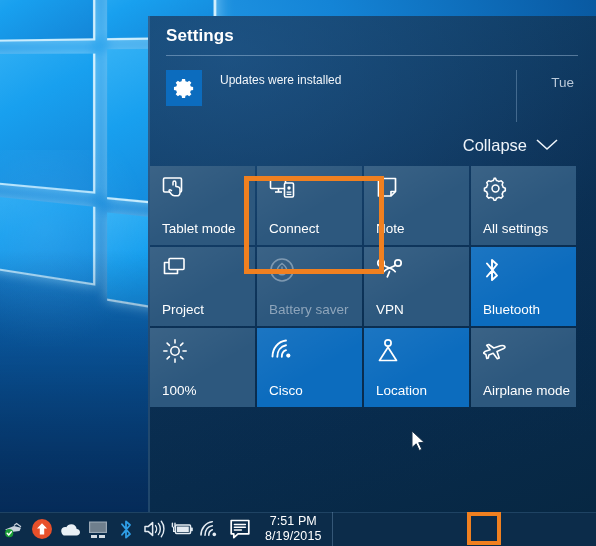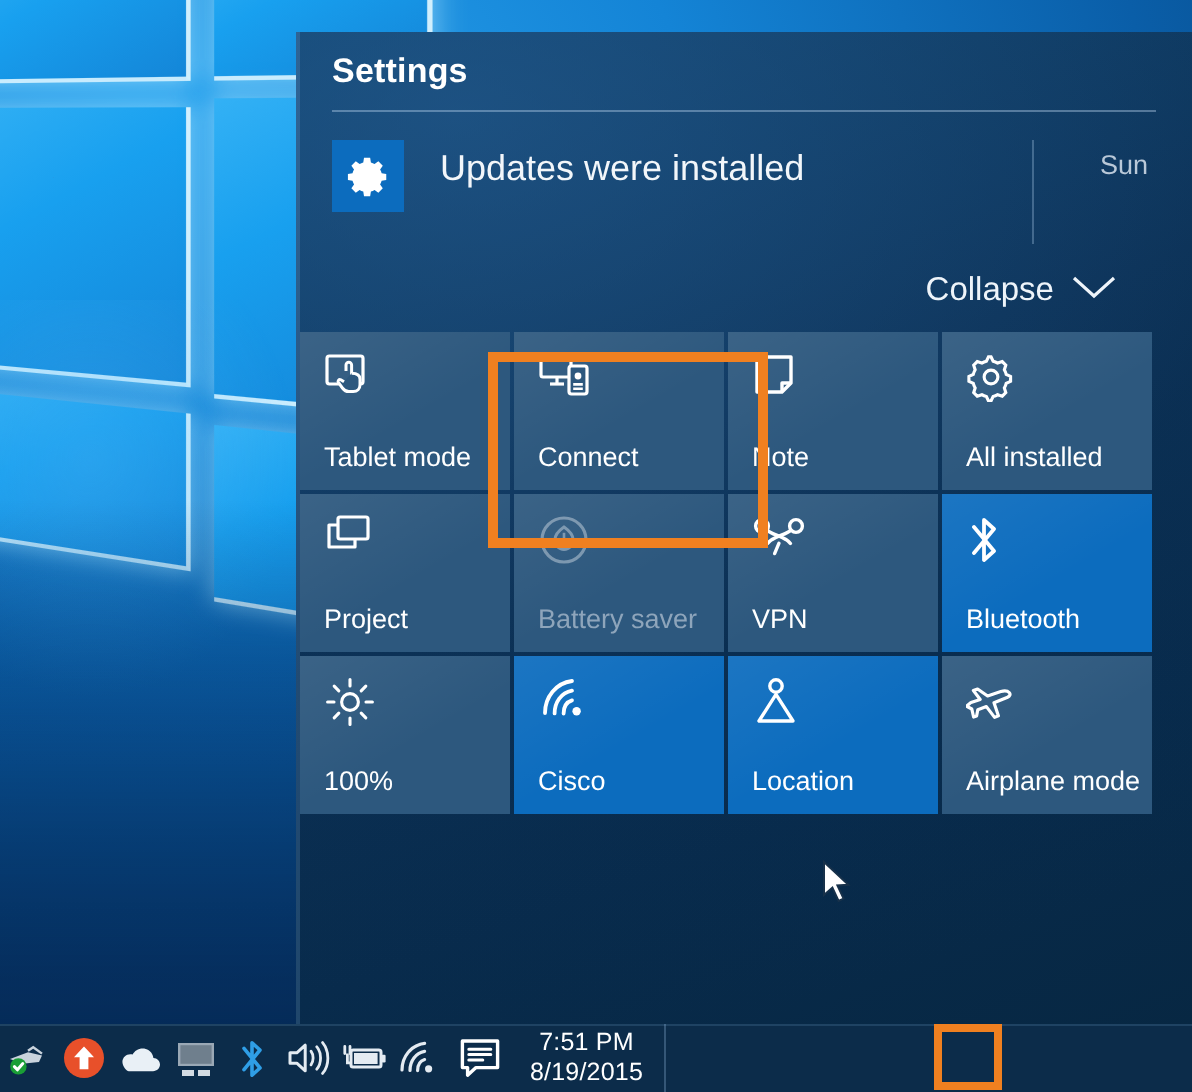--- a/index.html
+++ b/index.html
@@ -93,21 +93,21 @@
   #notif-app-icon {
     width:36px; height:36px;
     background:#0c6cbe;
     display:flex; align-items:center; justify-content:center;
     flex:0 0 auto;
   }
   #notif-app-icon svg { width:23px; height:23px; display:block; }
   #notif-text {
     flex:1 1 auto;
     padding-left:18px;
-    font-size:18px;
+    font-size:12px;
     line-height:1.15;
     color:#f2f6fa;
     padding-top:4px;
   }
   #notif-divider {
     position:absolute;
     right:61px; top:0;
     width:1px; height:52px;
     background:rgba(165,195,225,.34);
   }
@@ -262,21 +262,21 @@
 
       <div id="notification-row">
         <div id="notif-app-icon">
           <svg viewBox="0 0 24 24" fill="#ffffff" aria-hidden="true">
             <path d="M12 8.2a3.8 3.8 0 1 0 0 7.6 3.8 3.8 0 0 0 0-7.6zm0 5.8a2 2 0 1 1 0-4 2 2 0 0 1 0 4z"></path>
             <path d="M21 13.6v-3.2l-2.4-.4a6.9 6.9 0 0 0-.8-1.9l1.4-2-2.3-2.3-2 1.4a6.9 6.9 0 0 0-1.9-.8L12.6 2h-3.2l-.4 2.4a6.9 6.9 0 0 0-1.9.8l-2-1.4L2.8 6.1l1.4 2a6.9 6.9 0 0 0-.8 1.9L1 10.4v3.2l2.4.4c.17.67.45 1.3.8 1.9l-1.4 2 2.3 2.3 2-1.4c.6.35 1.23.63 1.9.8l.4 2.4h3.2l.4-2.4c.67-.17 1.3-.45 1.9-.8l2 1.4 2.3-2.3-1.4-2c.35-.6.63-1.23.8-1.9l2.4-.4z"></path>
           </svg>
         </div>
         <div id="notif-text">Updates were installed</div>
         <div id="notif-divider"></div>
-        <div id="notif-time">Sun</div>
+        <div id="notif-time">Tue</div>
       </div>
 
       <div id="collapse-row">
         <span id="collapse-label">Collapse</span>
         <span id="collapse-chevron">
           <svg width="22" height="13" viewBox="0 0 22 13">
             <polyline points="1,2 11,11 21,2" fill="none" stroke="#eef4fa" stroke-width="1.6"></polyline>
           </svg>
         </span>
       </div>
@@ -326,21 +326,21 @@
       <div class="tile">
         <div class="tile-sheen"></div>
         <span class="tile-icon">
           <svg width="25" height="25" viewBox="0 0 24 24">
             <g fill="none" stroke="#fff" stroke-width="1.5">
               <circle cx="12" cy="12" r="3.3"></circle>
               <path d="M12 2.3l1 2.1a7.8 7.8 0 0 1 2.2.9l2.2-.7 1.7 1.7-.7 2.2c.4.68.7 1.42.9 2.2l2.1 1v2.4l-2.1 1a7.8 7.8 0 0 1-.9 2.2l.7 2.2-1.7 1.7-2.2-.7a7.8 7.8 0 0 1-2.2.9l-1 2.1H10.8l-1-2.1a7.8 7.8 0 0 1-2.2-.9l-2.2.7-1.7-1.7.7-2.2a7.8 7.8 0 0 1-.9-2.2l-2.1-1v-2.4l2.1-1c.2-.78.5-1.52.9-2.2l-.7-2.2 1.7-1.7 2.2.7a7.8 7.8 0 0 1 2.2-.9l1-2.1z"></path>
             </g>
           </svg>
         </span>
-        <span class="tile-label">All installed</span>
+        <span class="tile-label">All settings</span>
       </div>
 
       <div class="tile">
         <div class="tile-sheen"></div>
         <span class="tile-icon">
           <svg width="26" height="22" viewBox="0 0 26 22">
             <rect x="7" y="1.5" width="15" height="11" rx="1" fill="none" stroke="#fff" stroke-width="1.6"></rect>
             <path d="M7 5.5H2.5v11h13V13" fill="none" stroke="#fff" stroke-width="1.6" stroke-linejoin="round"></path>
           </svg>
         </span>

